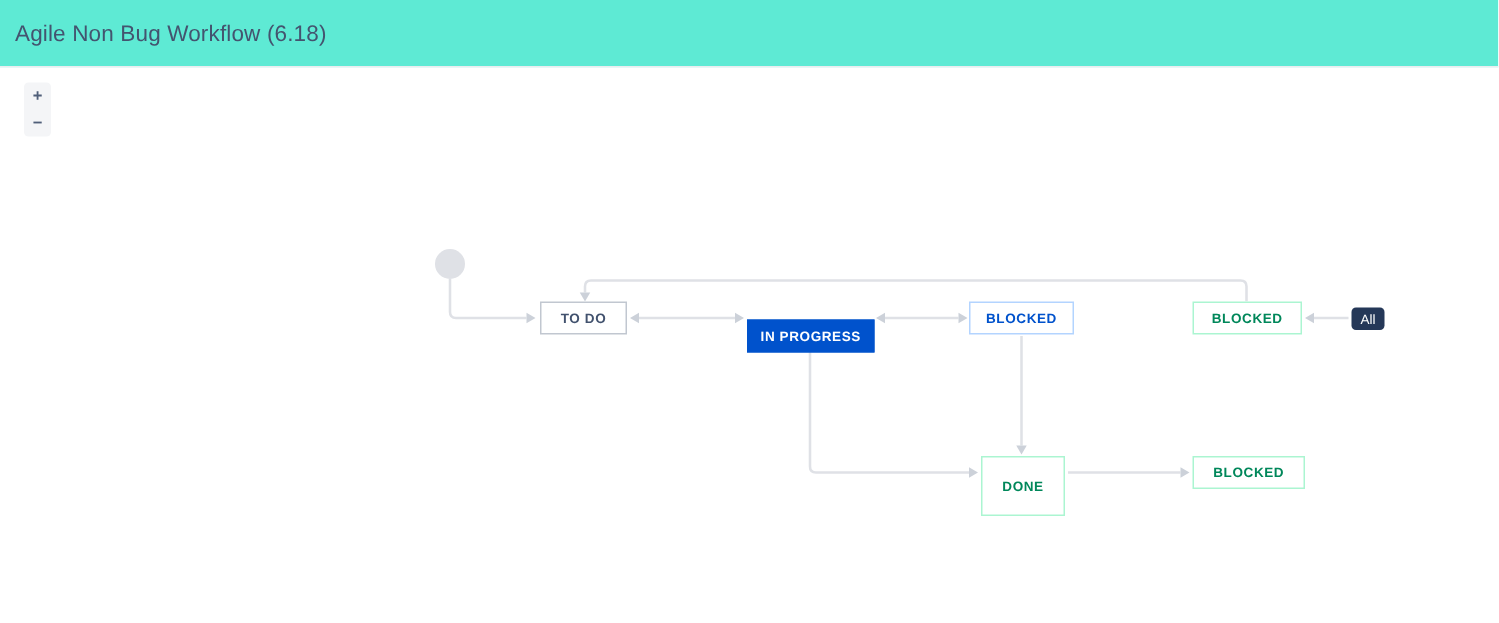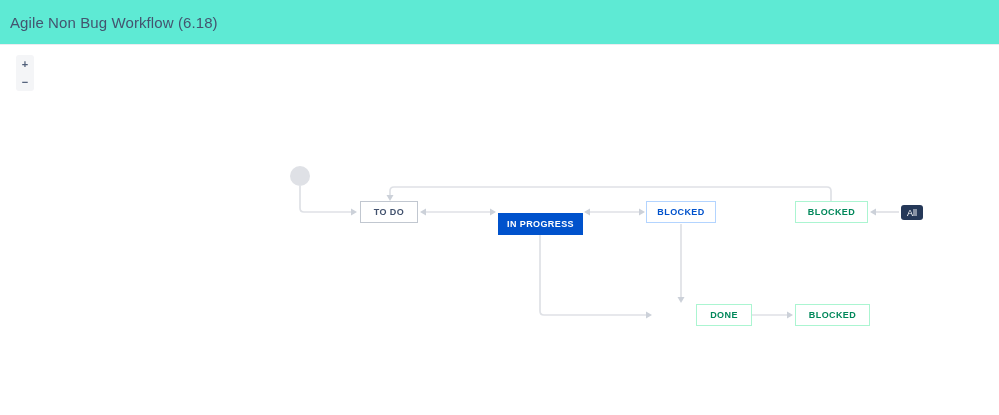--- a/index.html
+++ b/index.html
@@ -125,21 +125,21 @@
     justify-content: center;
     cursor: pointer;
   }
 
   
   #node-start      { left: 290px; top: 121px; }
   #node-todo       { left: 360px; top: 156px; width: 58px; height: 22px; }
   #node-inprogress { left: 498px; top: 156px; width: 85px; height: 22px; margin-top: 12px; }
   #node-blocked    { left: 646px; top: 156px; width: 70px; height: 22px; }
   #node-canceled   { left: 795px; top: 156px; width: 73px; height: 22px; }
-  #node-done       { left: 654px; top: 259px; width: 56px; height: 22px; margin-left: 42px; }
+  #node-done       { left: 654px; top: 259px; width: 56px; height: 40px; }
   #node-accepted   { left: 795px; top: 259px; width: 75px; height: 22px; }
 </style>
 </head>
 <body>
 
 <div class="app">
 
   <div class="header">
     <span class="header-title">Agile Non Bug Workflow (6.18)</span>
   </div>

